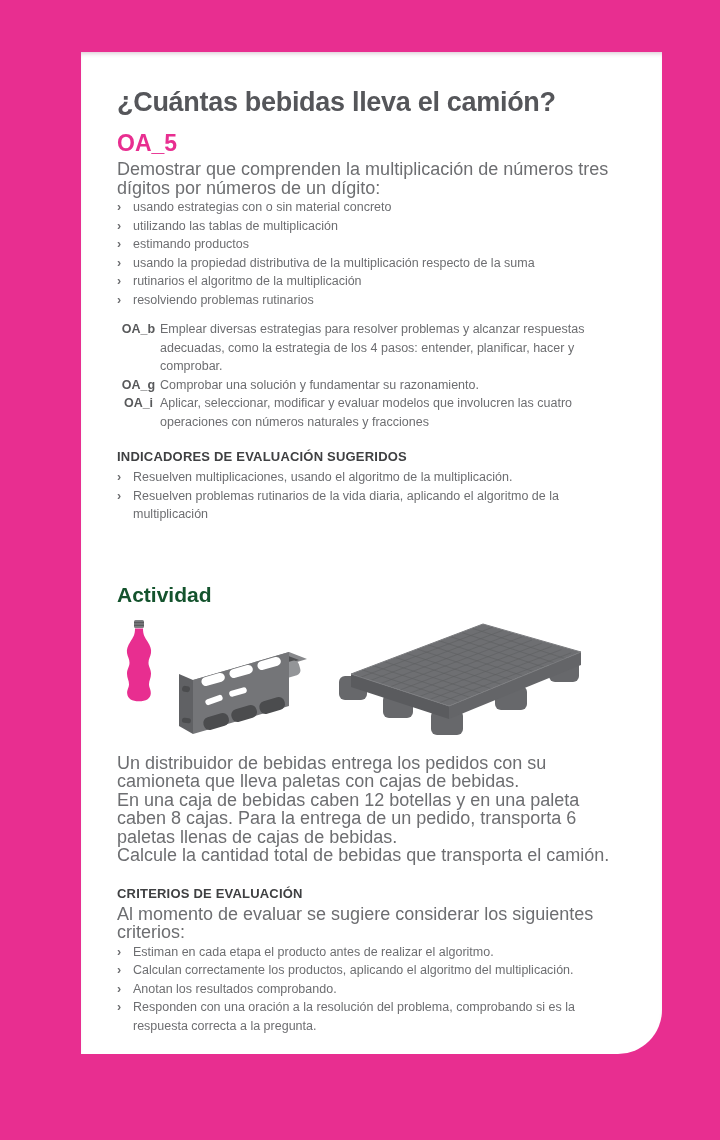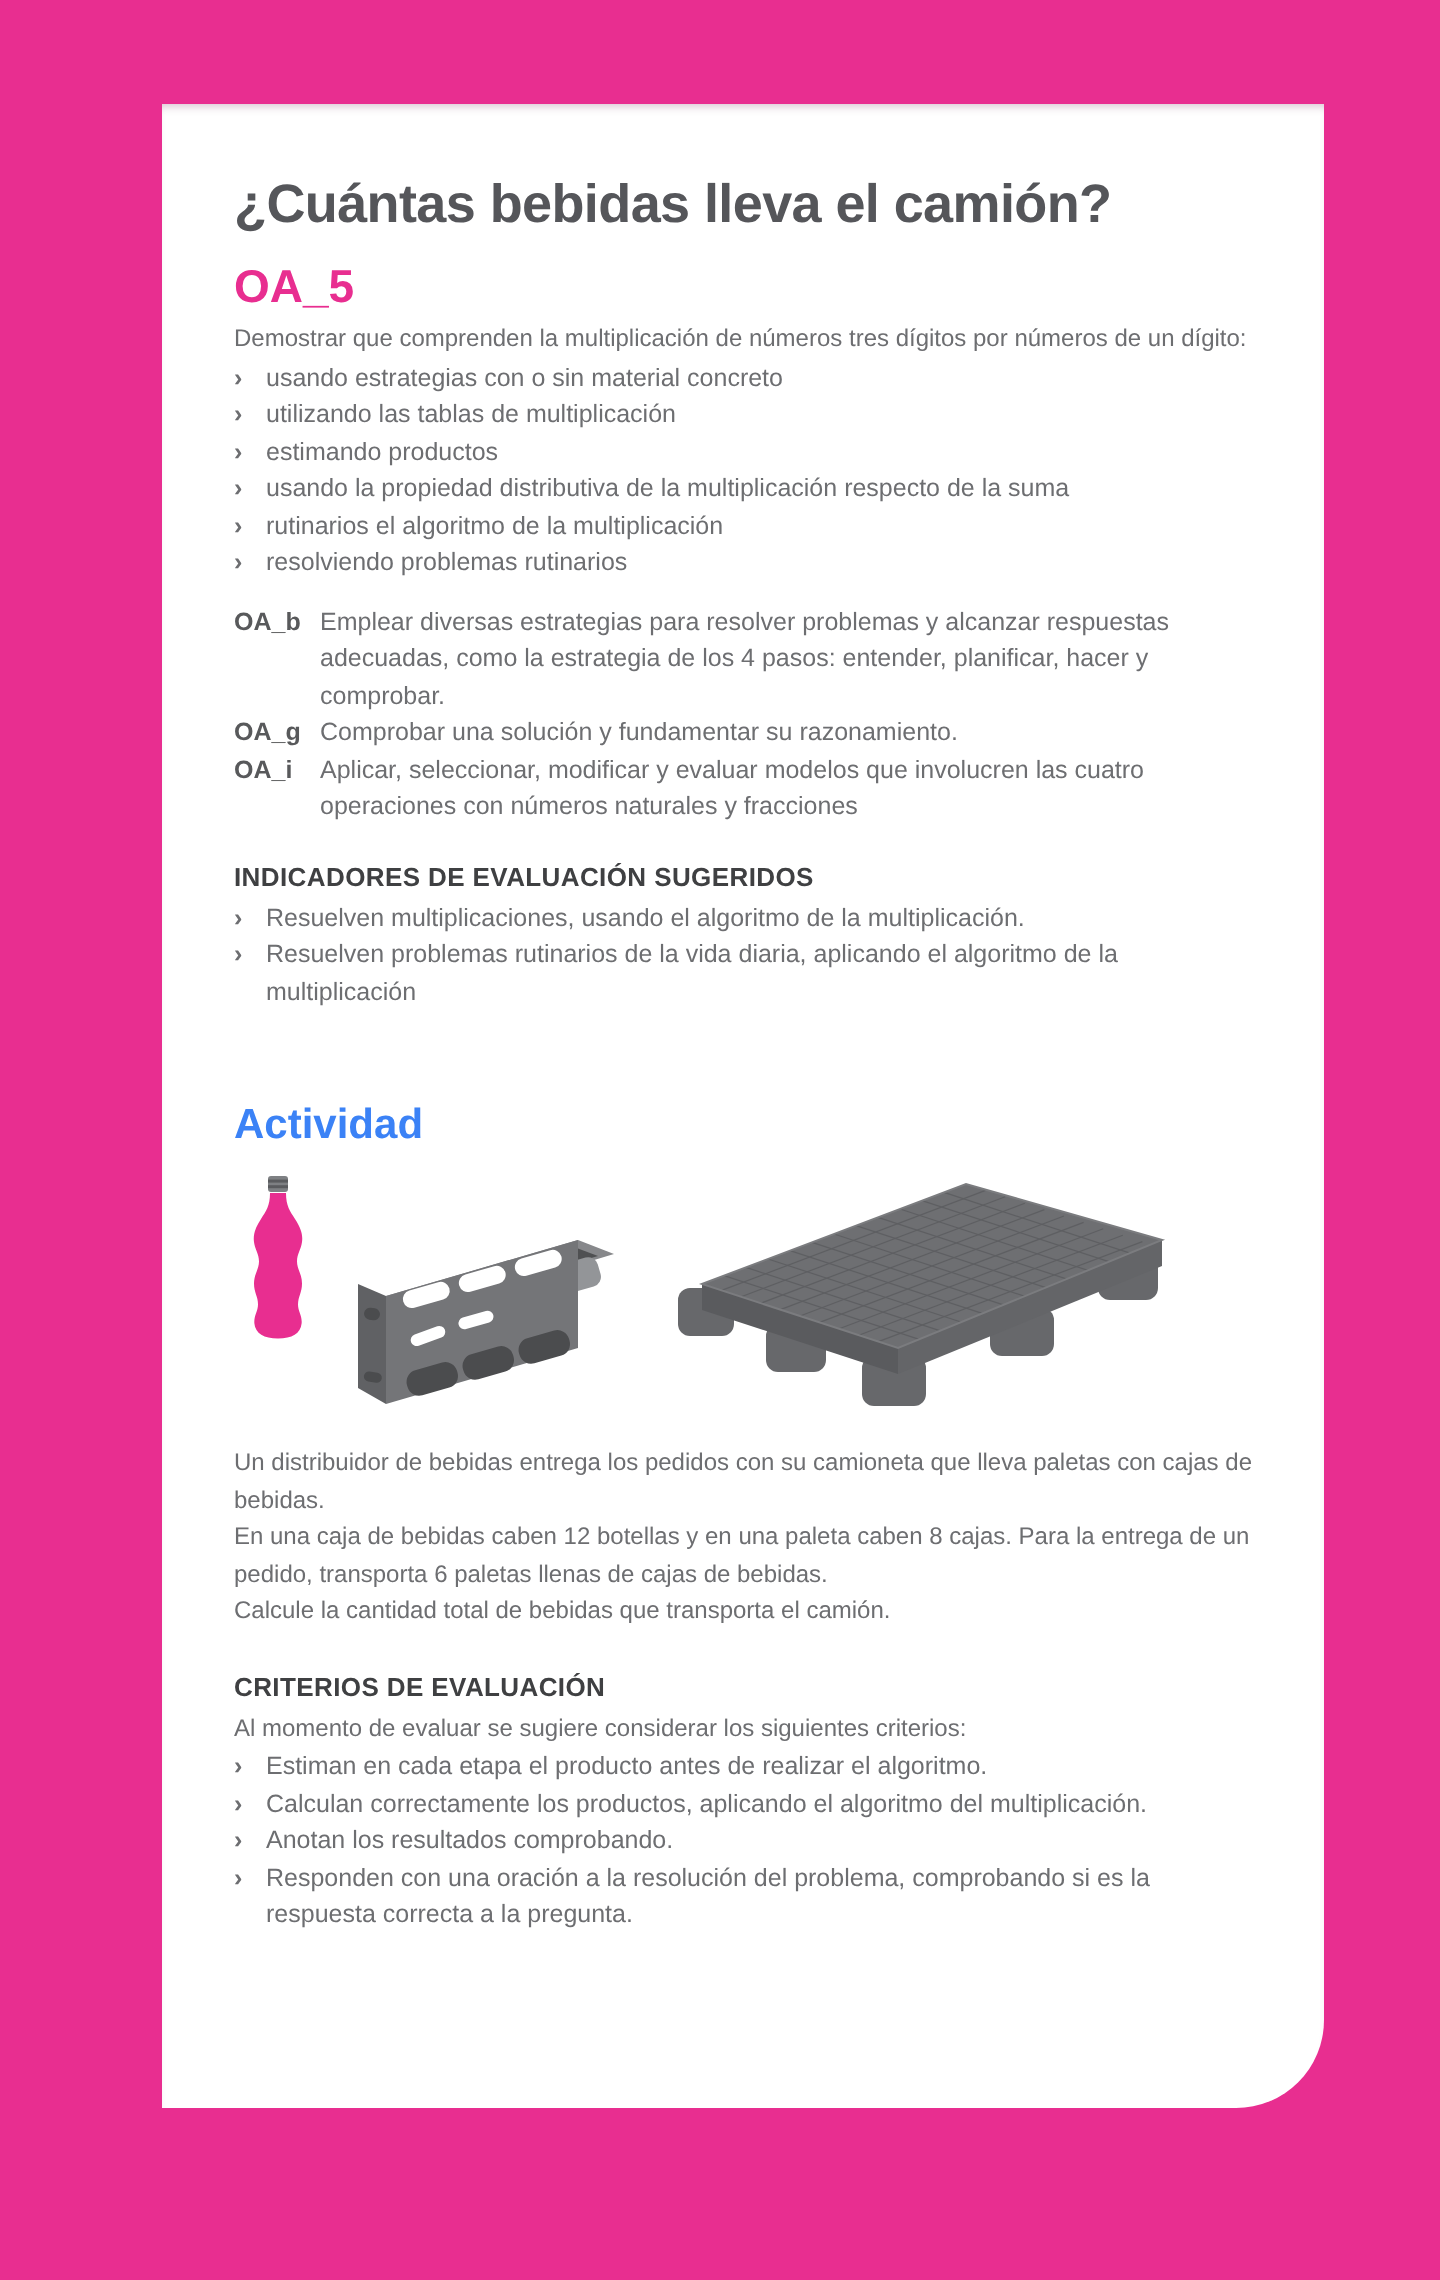--- a/index.html
+++ b/index.html
@@ -29,21 +29,21 @@
     line-height: 32px;
   }
   .oa5-label {
     font-size: 23px;
     font-weight: bold;
     color: #e82e90;
     margin: 0 0 5px 0;
     line-height: 24px;
   }
   .body-text {
-    font-size: 12px;
+    font-size: 18px;
     line-height: 18.5px;
     color: #6d6e71;
     margin: 0;
   }
   .bullet-list { margin: 1px 0 0 0; }
   .bullet-row { display: flex; }
   .bullet-marker {
     width: 16px;
     flex: 0 0 16px;
     font-size: 12.5px;
@@ -60,34 +60,35 @@
   .oa-cross-list { margin-top: 11px; }
   .oa-cross-item {
     display: grid;
     grid-template-columns: 43px 1fr;
   }
   .oa-cross-label {
     font-size: 12.5px;
     line-height: 18.5px;
     font-weight: bold;
     color: #58595b;
+    text-align: center;
   }
   .section-heading {
     font-size: 13px;
     font-weight: bold;
     color: #3f4042;
     letter-spacing: 0.2px;
     margin: 17px 0 2px 0;
     line-height: 18px;
   }
   .actividad-heading {
     font-size: 21px;
     font-weight: bold;
-    color: #3b82f6;
-    margin: 45px 0 0 0;
+    color: #14532d;
+    margin: 58px 0 0 0;
     line-height: 26px;
   }
   .illustrations-row {
     display: flex;
     align-items: flex-start;
     margin: 6px 0 0 4px;
     height: 136px;
   }
   .bottle-wrap { margin-top: 6px; }
   .crate-wrap { margin: 28px 0 0 20px; }

